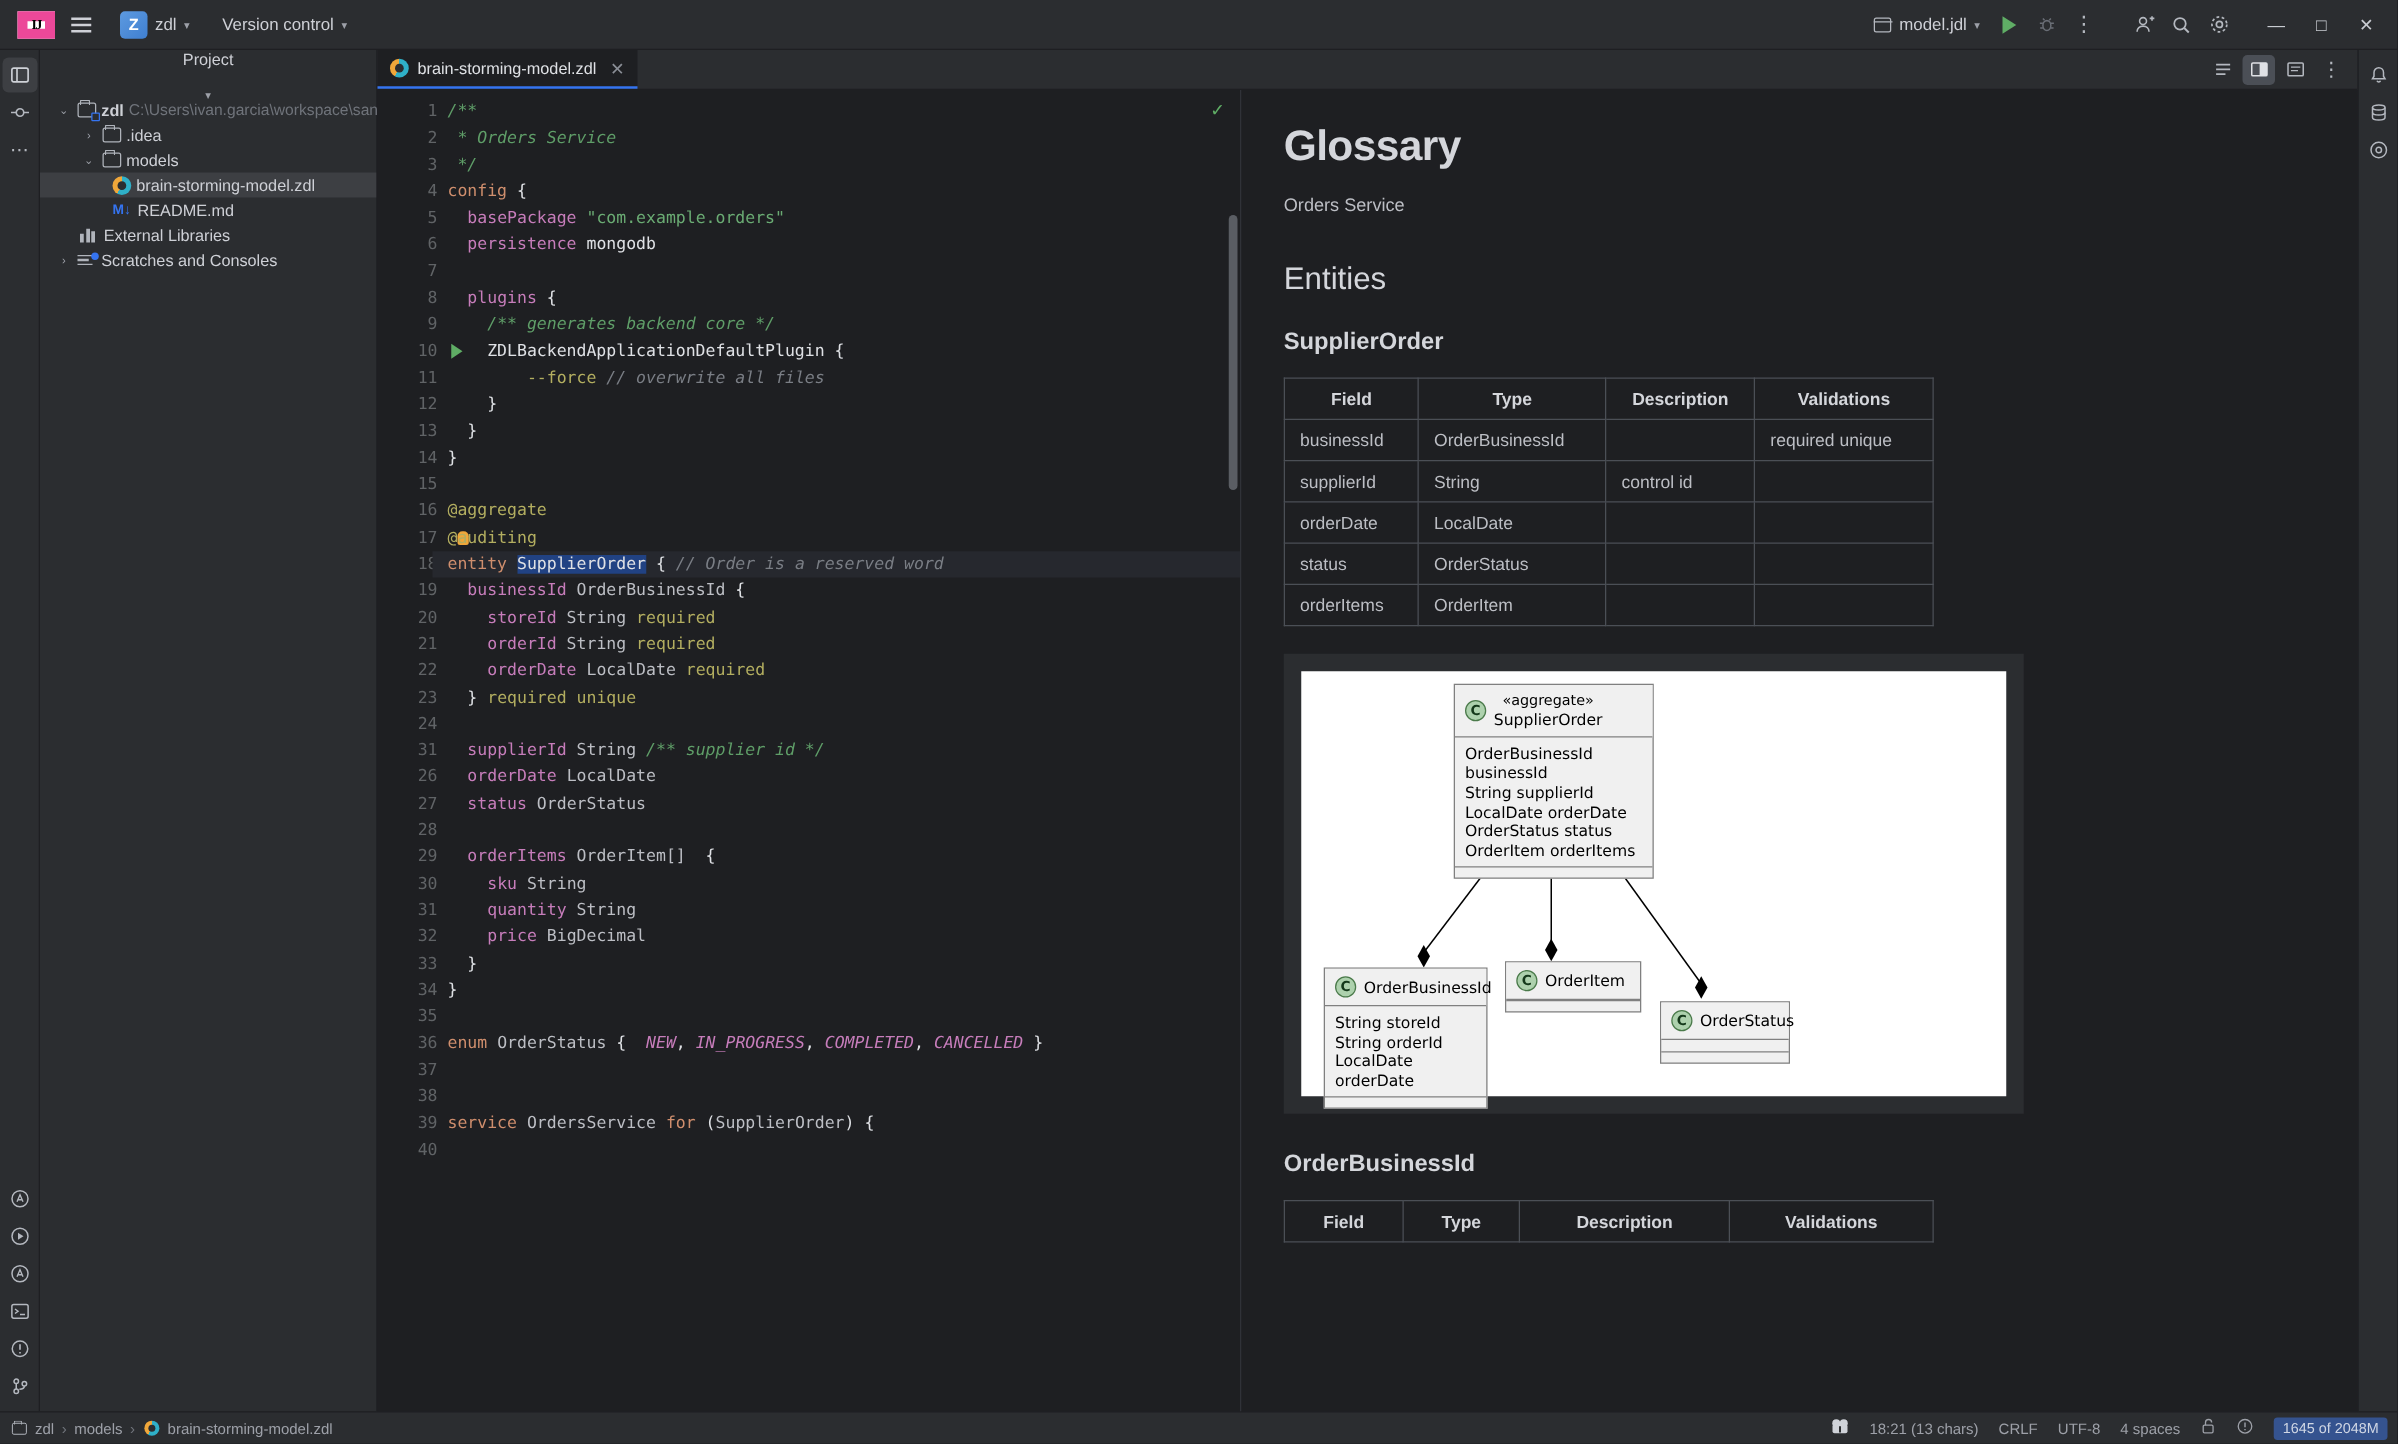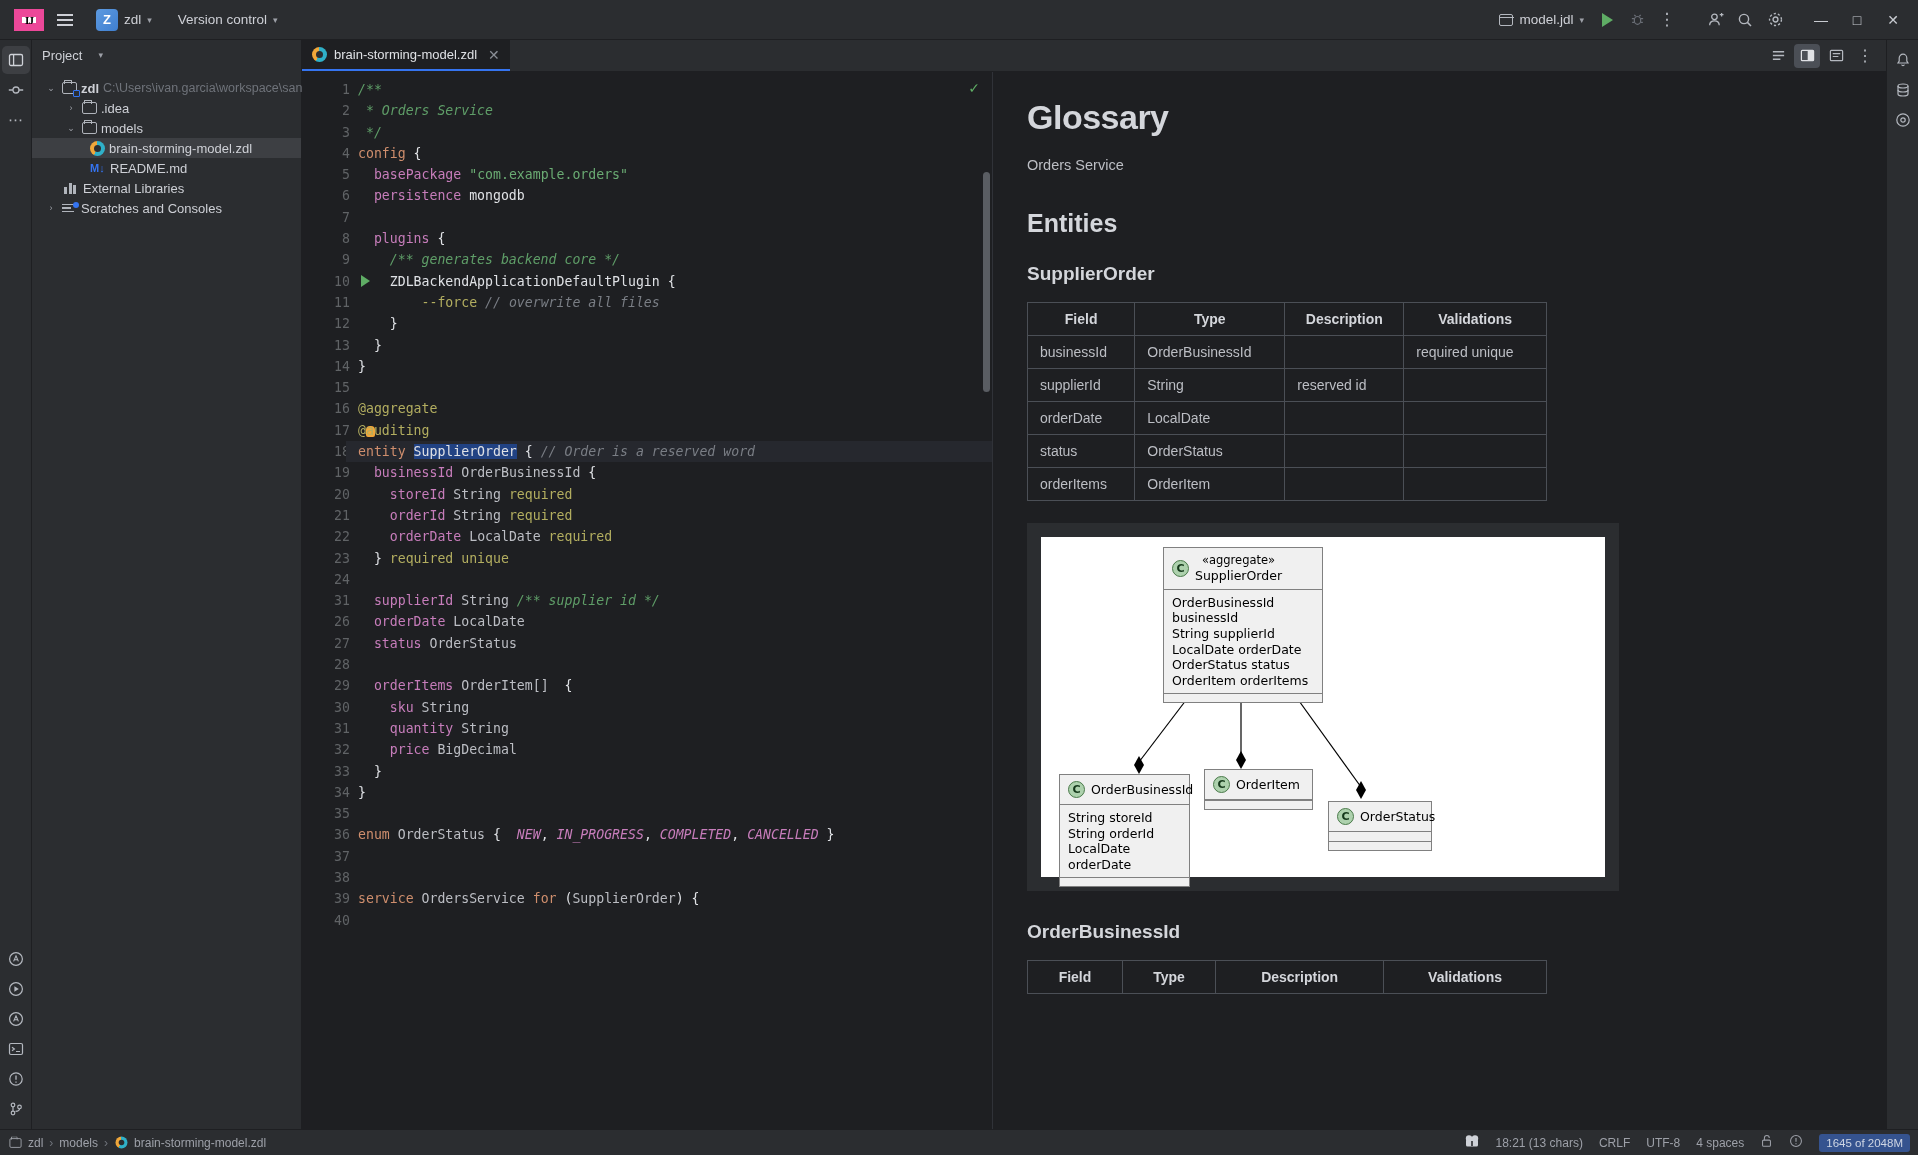--- a/index.html
+++ b/index.html
@@ -63,21 +63,21 @@
   .rail-bottom { margin-top: auto; padding-bottom: 6px; display: flex; flex-direction: column; gap: 2px; }
 
   
   .rail-right { width: 32px; background: #2b2d30; display: flex; flex-direction: column;
     align-items: center; padding-top: 6px; gap: 2px; flex: 0 0 32px; border-left: 1px solid #1e1f22; }
 
   
   .proj-panel { width: 270px; background: #2b2d30; display: flex; flex-direction: column;
     flex: 0 0 270px; border-right: 1px solid #1e1f22; }
   .proj-head { height: 30px; display: flex; align-items: center; padding: 0 10px;
-    font-size: 13px; color: #ced0d6; gap: 16px; cursor: pointer; }
+    font-size: 13px; color: #ced0d6; gap: 16px; cursor: pointer; flex-direction: column; }
   .tree { padding-top: 8px; font-size: 13px; color: #ced0d6; }
   .tree-row { display: flex; align-items: center; height: 20px; gap: 4px;
      padding-left: 6px; white-space: nowrap; cursor: pointer; }
   .tree-row.sel { background: #3d3f43; }
   .arrow { width: 14px; text-align: center; color: #9da0a8; font-size: 9px; flex: 0 0 14px;}
   .folder { width: 15px; height: 12px; border: 1.3px solid #b0b4bb; border-radius: 2px;
     position: relative; flex: 0 0 15px; }
   .folder:before { content:""; position:absolute; left:1px; top:-3.5px; width:6px; height:3px;
     border:1.3px solid #b0b4bb; border-bottom:none; border-radius:1px 1px 0 0; }
   .zdl-dot { position:absolute; right:-4px; bottom:-4px; width:7px; height:7px;
@@ -134,21 +134,21 @@
   .code-check { position: absolute; right: 12px; top: 8px; color: #5fad65; font-size: 14px; }
   .code-scroll { position: absolute; right: 2px; top: 100px; width: 7px; height: 220px;
      background: #5a5d63; border-radius: 4px; }
   .code-marker { position:absolute; right:2px; top:382px; width:7px; height:3px; background:#8a8e96;}
 
   
   .preview { flex: 1; background: #1e1f22; position: relative; overflow: hidden;
      border-left: 1px solid #303238; padding: 26px 52px 0 34px; }
   .pv-h1 { font-size: 34px; font-weight: bold; color: #d4d6db; letter-spacing: -.5px; }
   .pv-p { font-size: 14.5px; color: #bcbec4; margin-top: 20px; }
-  .pv-h2 { font-size: 25px; font-weight: bold; color: #d4d6db; margin-top: 36px; }
+  .pv-h2 { font-size: 25px; font-weight: normal; color: #d4d6db; margin-top: 36px; }
   .pv-h3 { font-size: 19px; font-weight: bold; color: #d4d6db; margin-top: 25px; }
   table.gl { border-collapse: collapse; margin-top: 17px; width: 520px; }
   table.gl th, table.gl td { border: 1px solid #4b4f56; padding: 8px 12px;
      font-size: 14px; color: #bcbec4; }
   table.gl th { font-weight: bold; color: #d4d6db; text-align: center; }
   table.gl td.c2 { width: 150px; }
   .diagram-wrap { margin-top: 22px; width: 592px; background: #2b2d30; padding: 14px; }
   .diagram { background: #fff; width: 100%; height: 340px; position: relative; }
   .uml { position: absolute; background: #f0f0f0; border: 1px solid #808080;
      font-family: "DejaVu Sans", sans-serif; color: #000; }
@@ -457,21 +457,21 @@
             <tbody id="gl-body">
                 <tr>
                   <td>businessId</td>
                   <td class="c2">OrderBusinessId</td>
                   <td></td>
                   <td>required unique</td>
                 </tr>
                 <tr>
                   <td>supplierId</td>
                   <td class="c2">String</td>
-                  <td>reserved id</td>
+                  <td>control id</td>
                   <td></td>
                 </tr>
                 <tr>
                   <td>orderDate</td>
                   <td class="c2">LocalDate</td>
                   <td></td>
                   <td></td>
                 </tr>
                 <tr>
                   <td>status</td>

